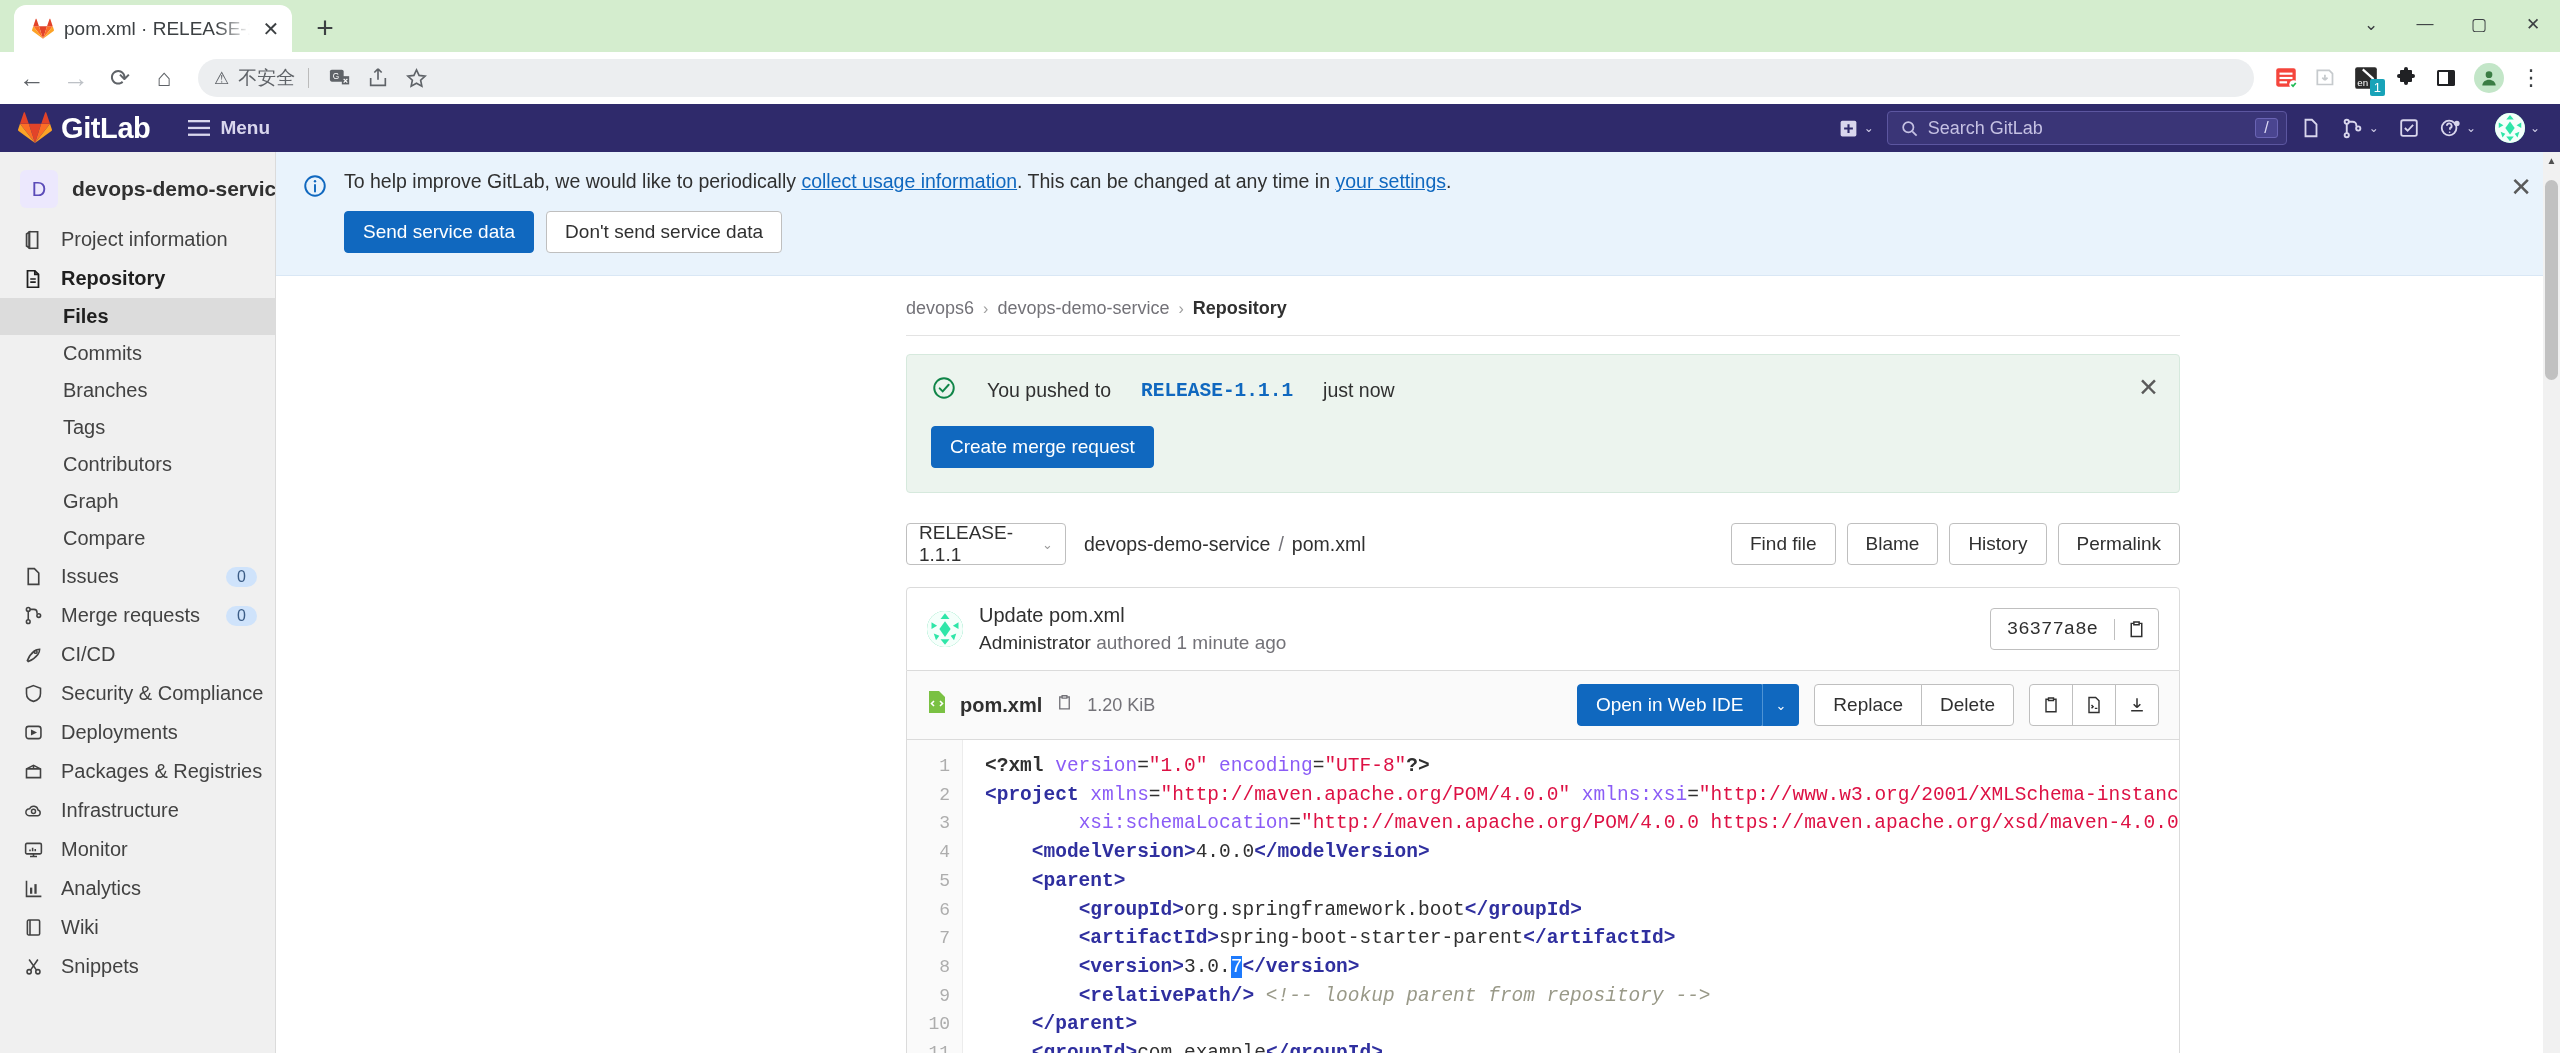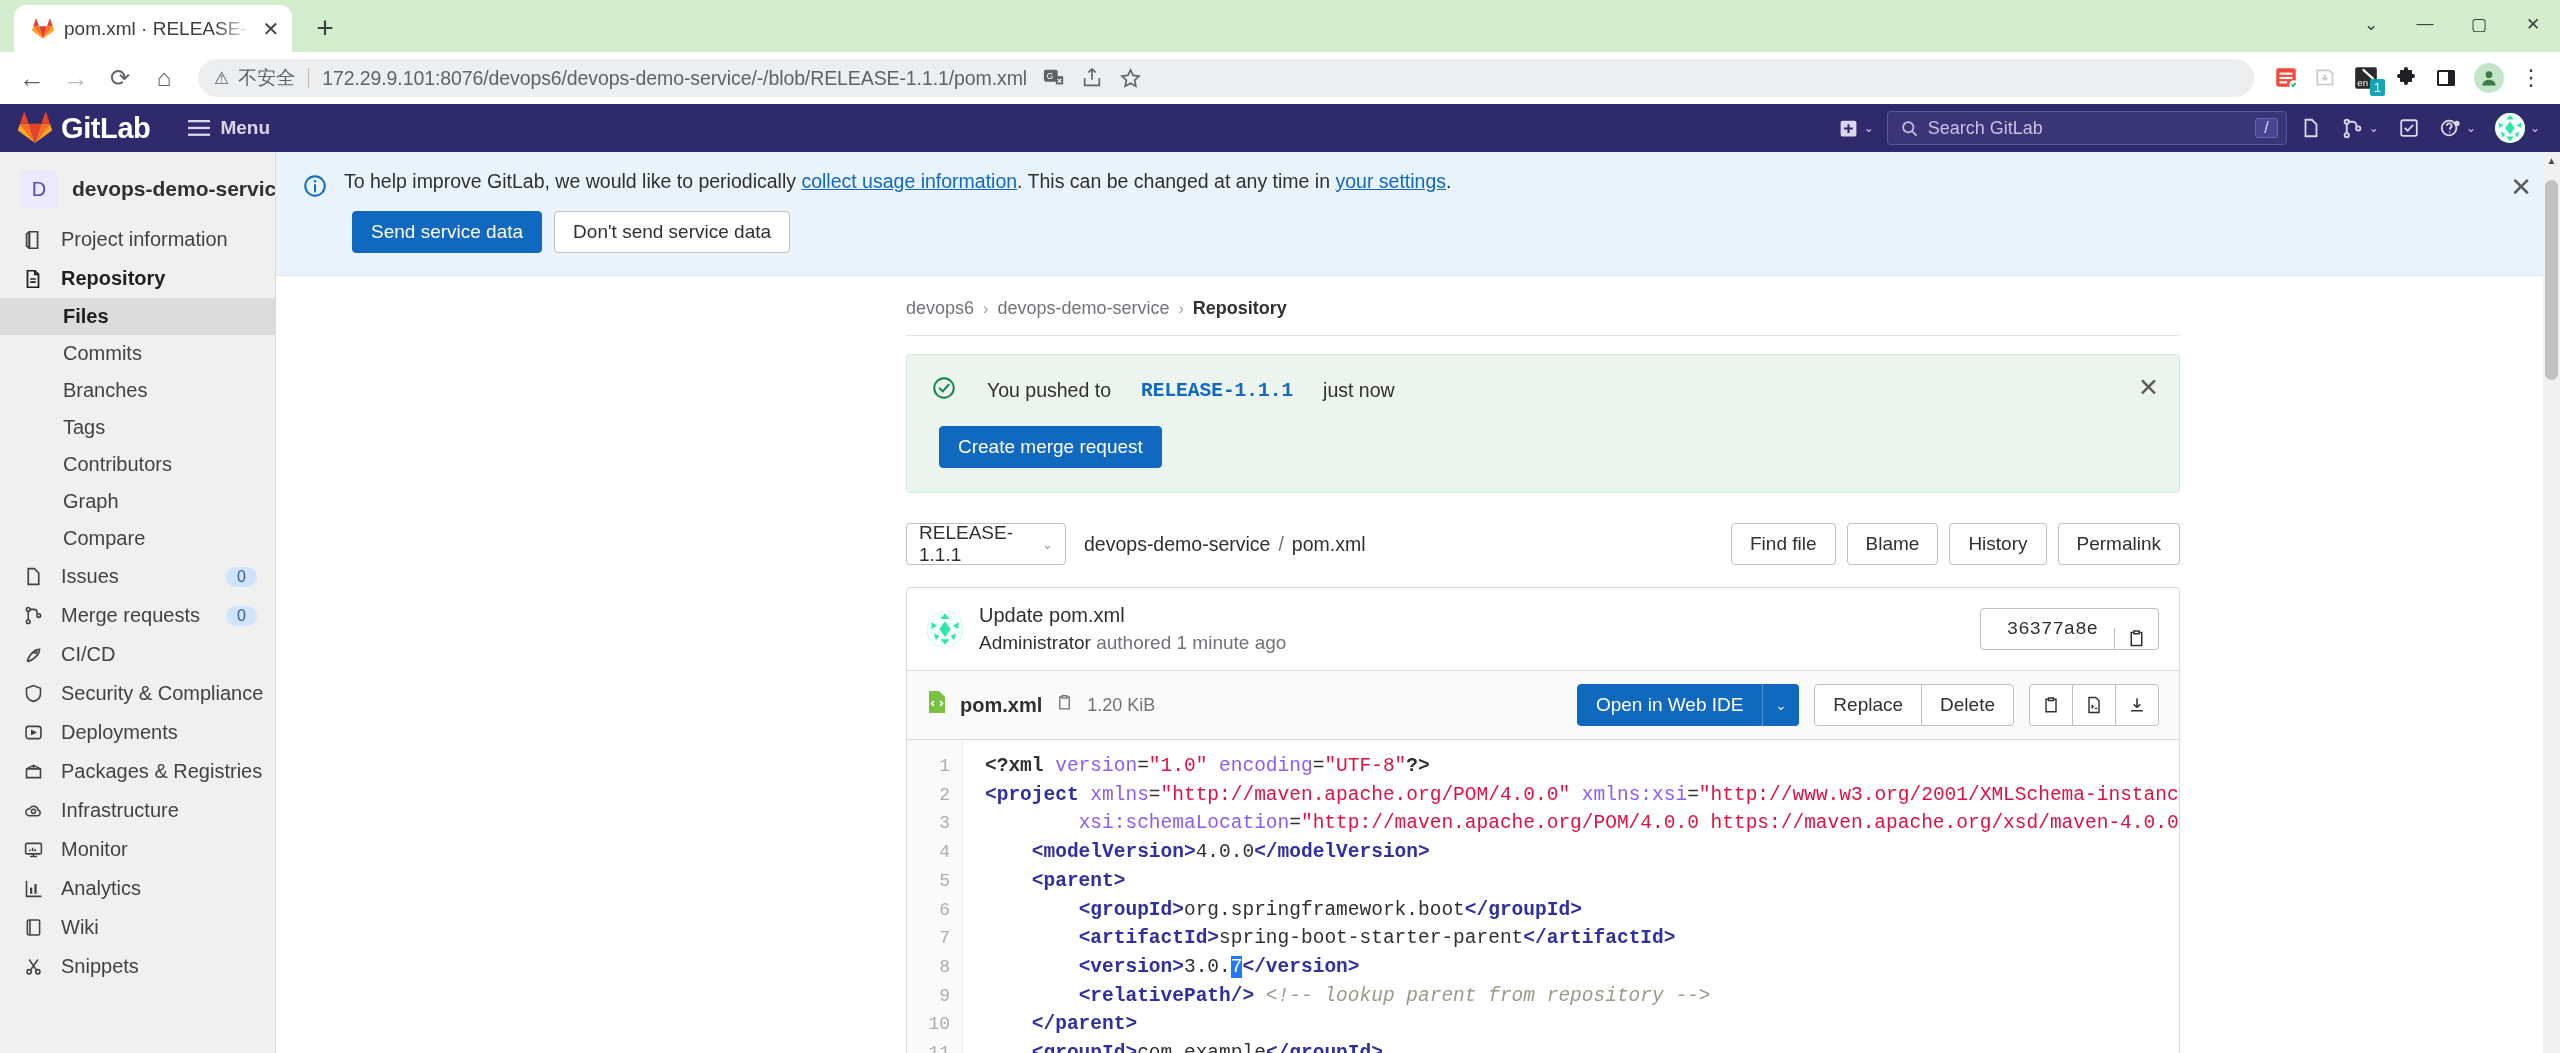--- a/index.html
+++ b/index.html
@@ -103,21 +103,21 @@
   
   #usage-banner { background:#e9f3fc; padding:18px 26px 22px 26px; display:flex; gap:16px;
                   position:relative; border-bottom:1px solid #d9e7f5; }
   #usage-banner .infoic { flex:0 0 26px; margin-top:3px; }
   #usage-banner .txt { font-size:19.5px; color:#303030; }
   #usage-banner a { color:#1068bf; text-decoration:underline; }
   #usage-banner .btns { margin-top:18px; display:flex; gap:12px; }
   .btn { border:1px solid #bfbfbf; background:#fff; color:#303030; border-radius:4px;
          padding:9px 18px; font-size:19px; cursor:pointer; white-space:nowrap;
          font-family:"Liberation Sans", sans-serif; }
-  .btn.primary { background:#1068bf; border-color:#1068bf; color:#fff;margin-left:8px; }
+  .btn.primary { background:#1068bf; border-color:#1068bf; color:#fff; }
   #banner-close { position:absolute; right:28px; top:20px; font-size:26px; color:#5a5a5a; cursor:pointer; }
   #breadcrumb { display:flex; align-items:center; gap:9px; font-size:18px; color:#737278;
                 padding:22px 0 16px 630px; }
   #breadcrumb .sep { color:#a0a0a0; font-size:16px; }
   #breadcrumb .crumb { cursor:pointer; }
   #breadcrumb .crumb.current { color:#303030; font-weight:700; cursor:default; }
   #bc-rule { margin:0 380px 0 630px; height:1px; background:#e3e3e3; }
 
   .page-wrap { margin:0 380px 0 630px; }
 
@@ -142,22 +142,22 @@
   #path-crumbs .pfile { font-weight:400; }
   #filenav-right { margin-left:auto; display:flex; gap:11px; }
 
   
   #commitbox { margin-top:22px; border:1px solid #dbdbdb; border-radius:4px 4px 0 0;
                background:#fff; display:flex; align-items:center; padding:16px 20px; gap:16px; }
   #commit-av { width:36px; height:36px; flex:0 0 36px; border-radius:50%; background:#3dd598; overflow:hidden; }
   #commit-msg { font-size:20px; color:#303030; font-weight:400; }
   #commit-sub { font-size:19px; color:#737278; margin-top:5px; }
   #commit-sub b { color:#303030; font-weight:400; }
-  #sha-group { margin-left:auto; display:flex; align-items:flex-end;
-               border:1px solid #bfbfbf; border-radius:4px; overflow:hidden;padding-left:10px; }
+  #sha-group { margin-left:auto; display:flex; align-items:center;
+               border:1px solid #bfbfbf; border-radius:4px; overflow:hidden; }
   #sha-text { padding:9px 16px; font-family:"Liberation Mono", monospace; font-size:19px; color:#303030; }
   #sha-copy { border-left:1px solid #bfbfbf; width:44px; display:flex; align-items:center;
               justify-content:center; cursor:pointer; }
 
   
   #fileheader { border:1px solid #dbdbdb; border-top:none; background:#fafafa;
                 display:flex; align-items:center; padding:13px 20px; gap:13px; }
   #fileheader .fname { font-size:20px; font-weight:700; color:#303030; }
   #fileheader .fsize { font-size:18px; color:#737278; }
   #fh-right { margin-left:auto; display:flex; align-items:center; gap:15px; }
@@ -229,21 +229,20 @@
   <div id="navbar">
     <div class="navbtn" style="font-size:26px">←</div>
     <div class="navbtn dim" style="font-size:26px">→</div>
     <div class="navbtn" style="font-size:24px">⟳</div>
     <div class="navbtn" style="font-size:24px">⌂</div>
 
     <div id="omnibox">
       <span class="warn-ico">⚠</span>
       <span class="notsecure">不安全</span>
       <span class="vsep"></span>
-      <span class="urltext">172.29.9.101:8076/devops6/devops-demo-service/-/blob/RELEASE-1.1.1/pom.xml</span>
       <span id="omni-right">
         <span class="exticon">
           <svg width="22" height="22" viewBox="0 0 24 24">
               <rect x="1" y="3" width="15" height="13" rx="2" fill="#5f6368"></rect>
               <text x="4" y="13" font-size="9" fill="#fff" font-family="Liberation Sans">G</text>
               <path d="M14 10h8v9h-8z" fill="#5f6368"></path>
               <path d="M16 13l4 4M20 13l-4 4" stroke="#fff" stroke-width="1.4"></path>
             </svg>
         </span>
         <span class="exticon">

